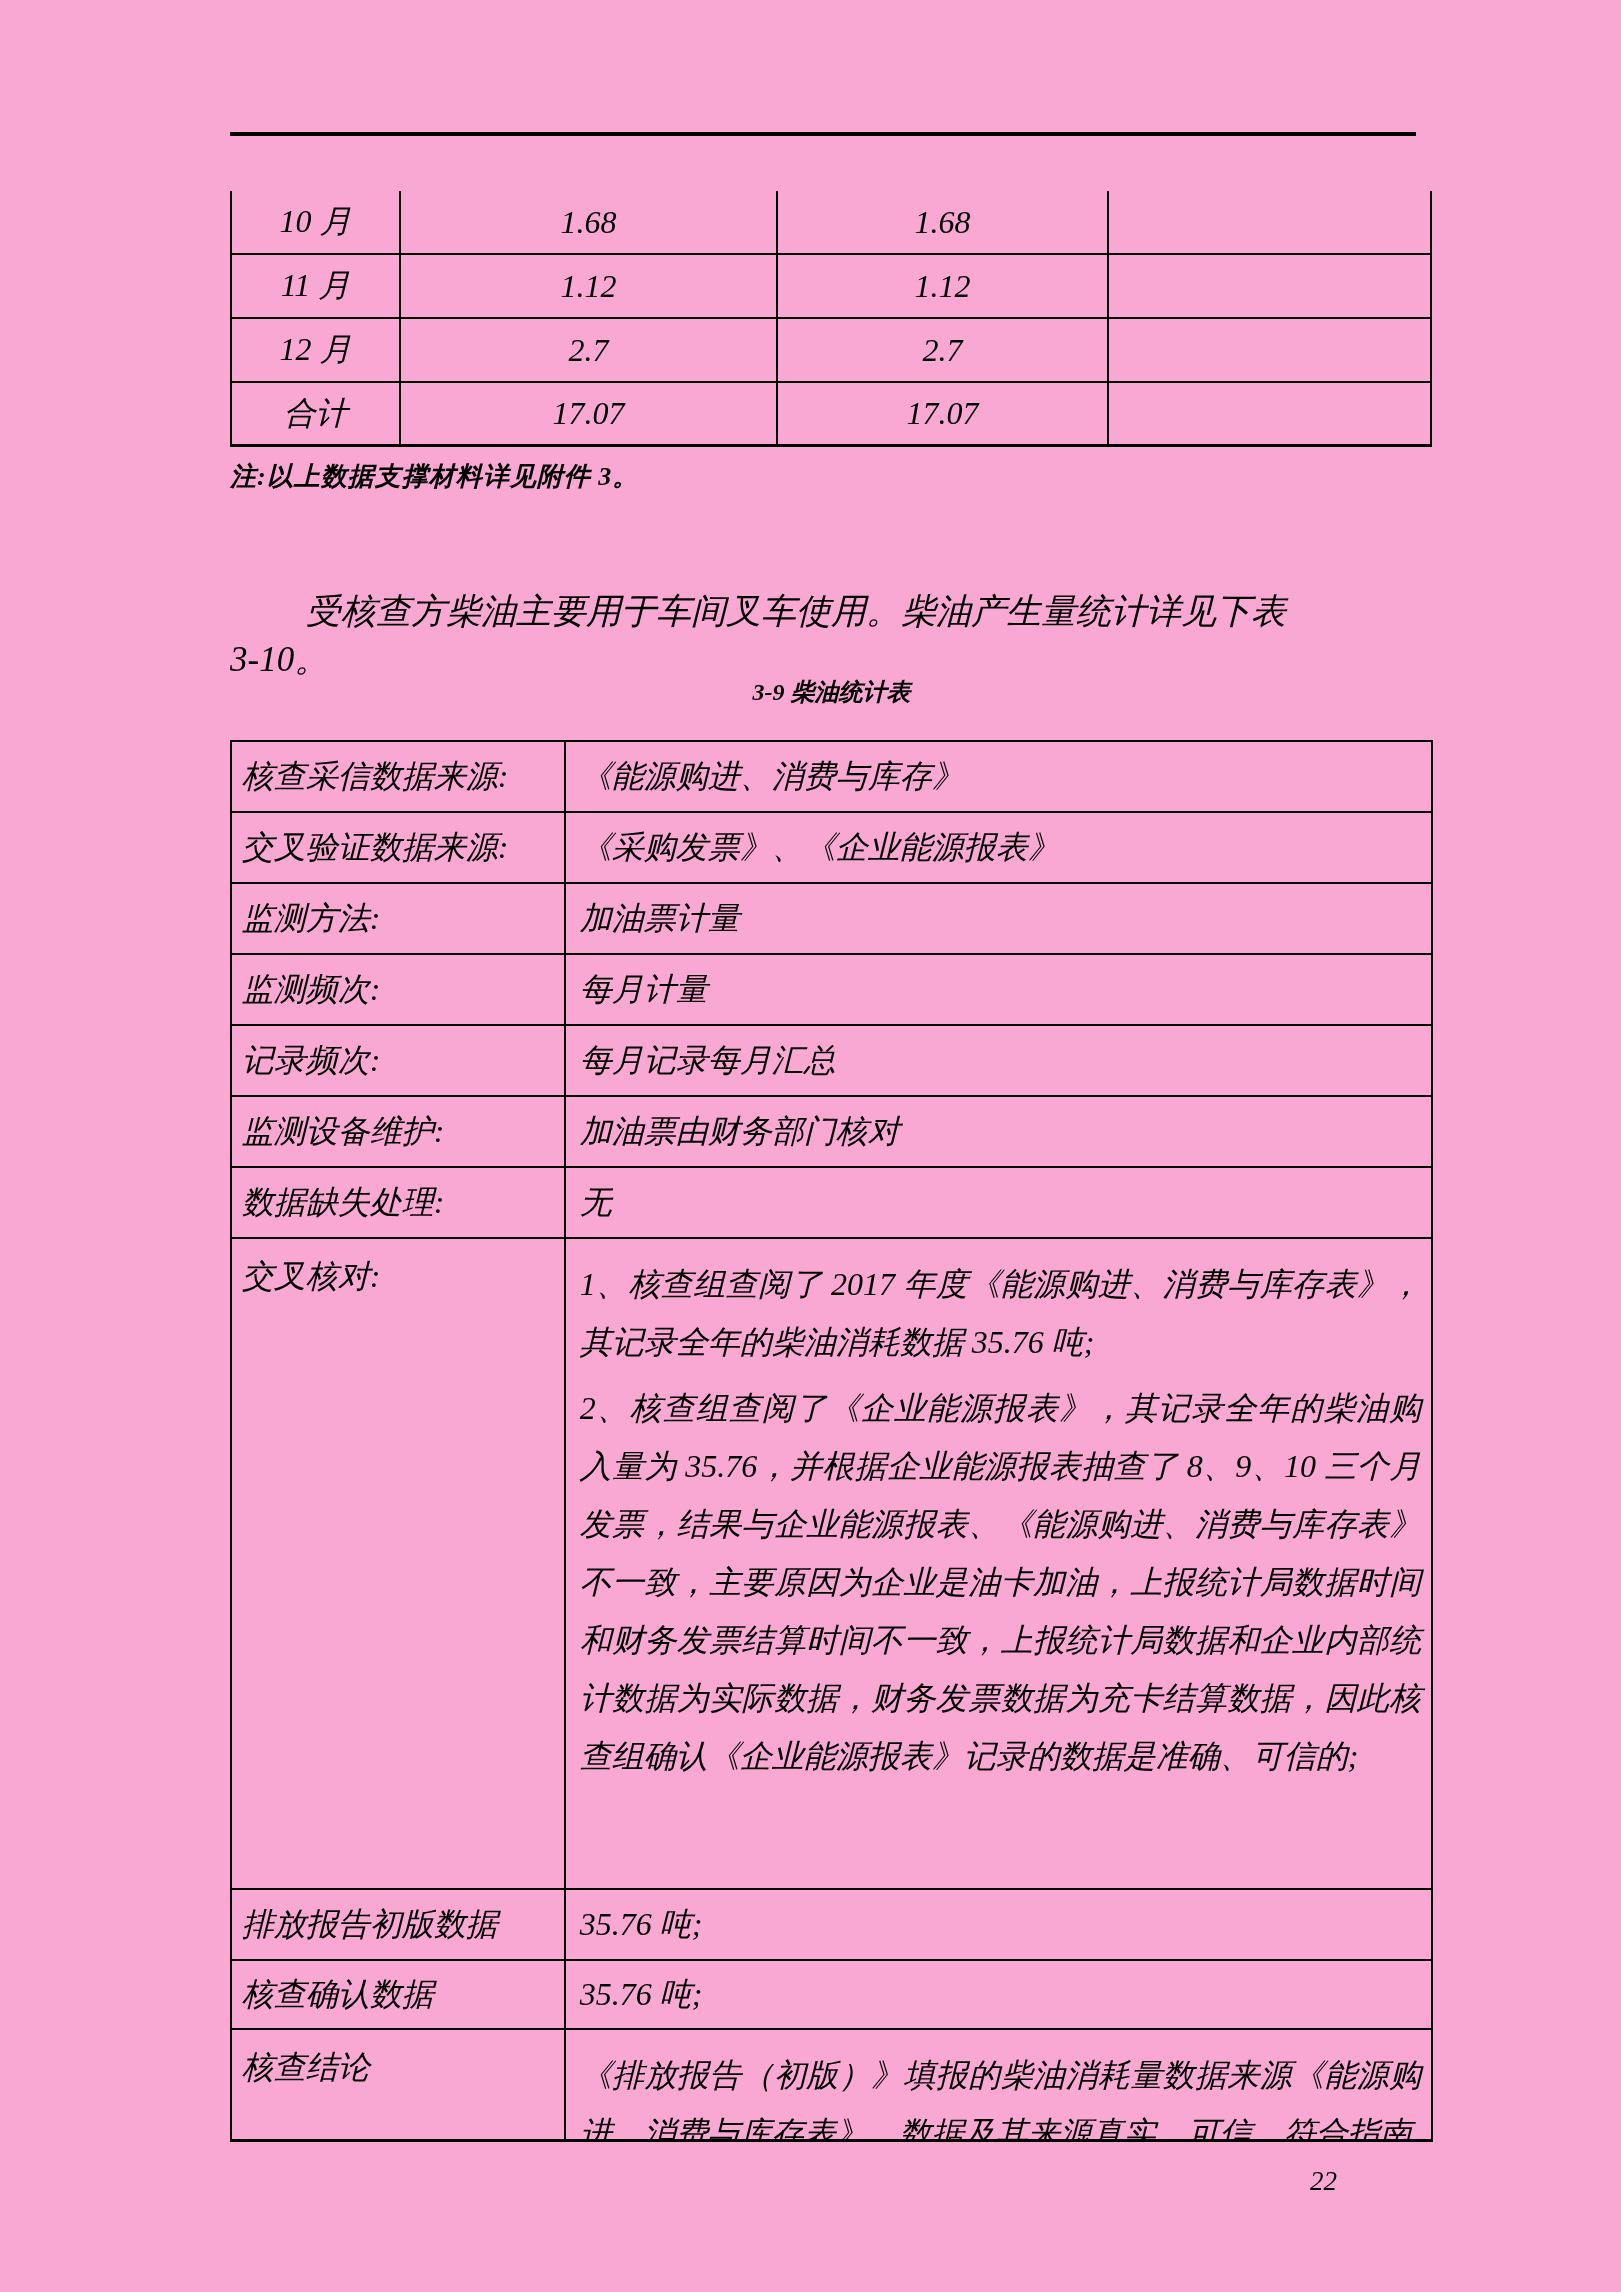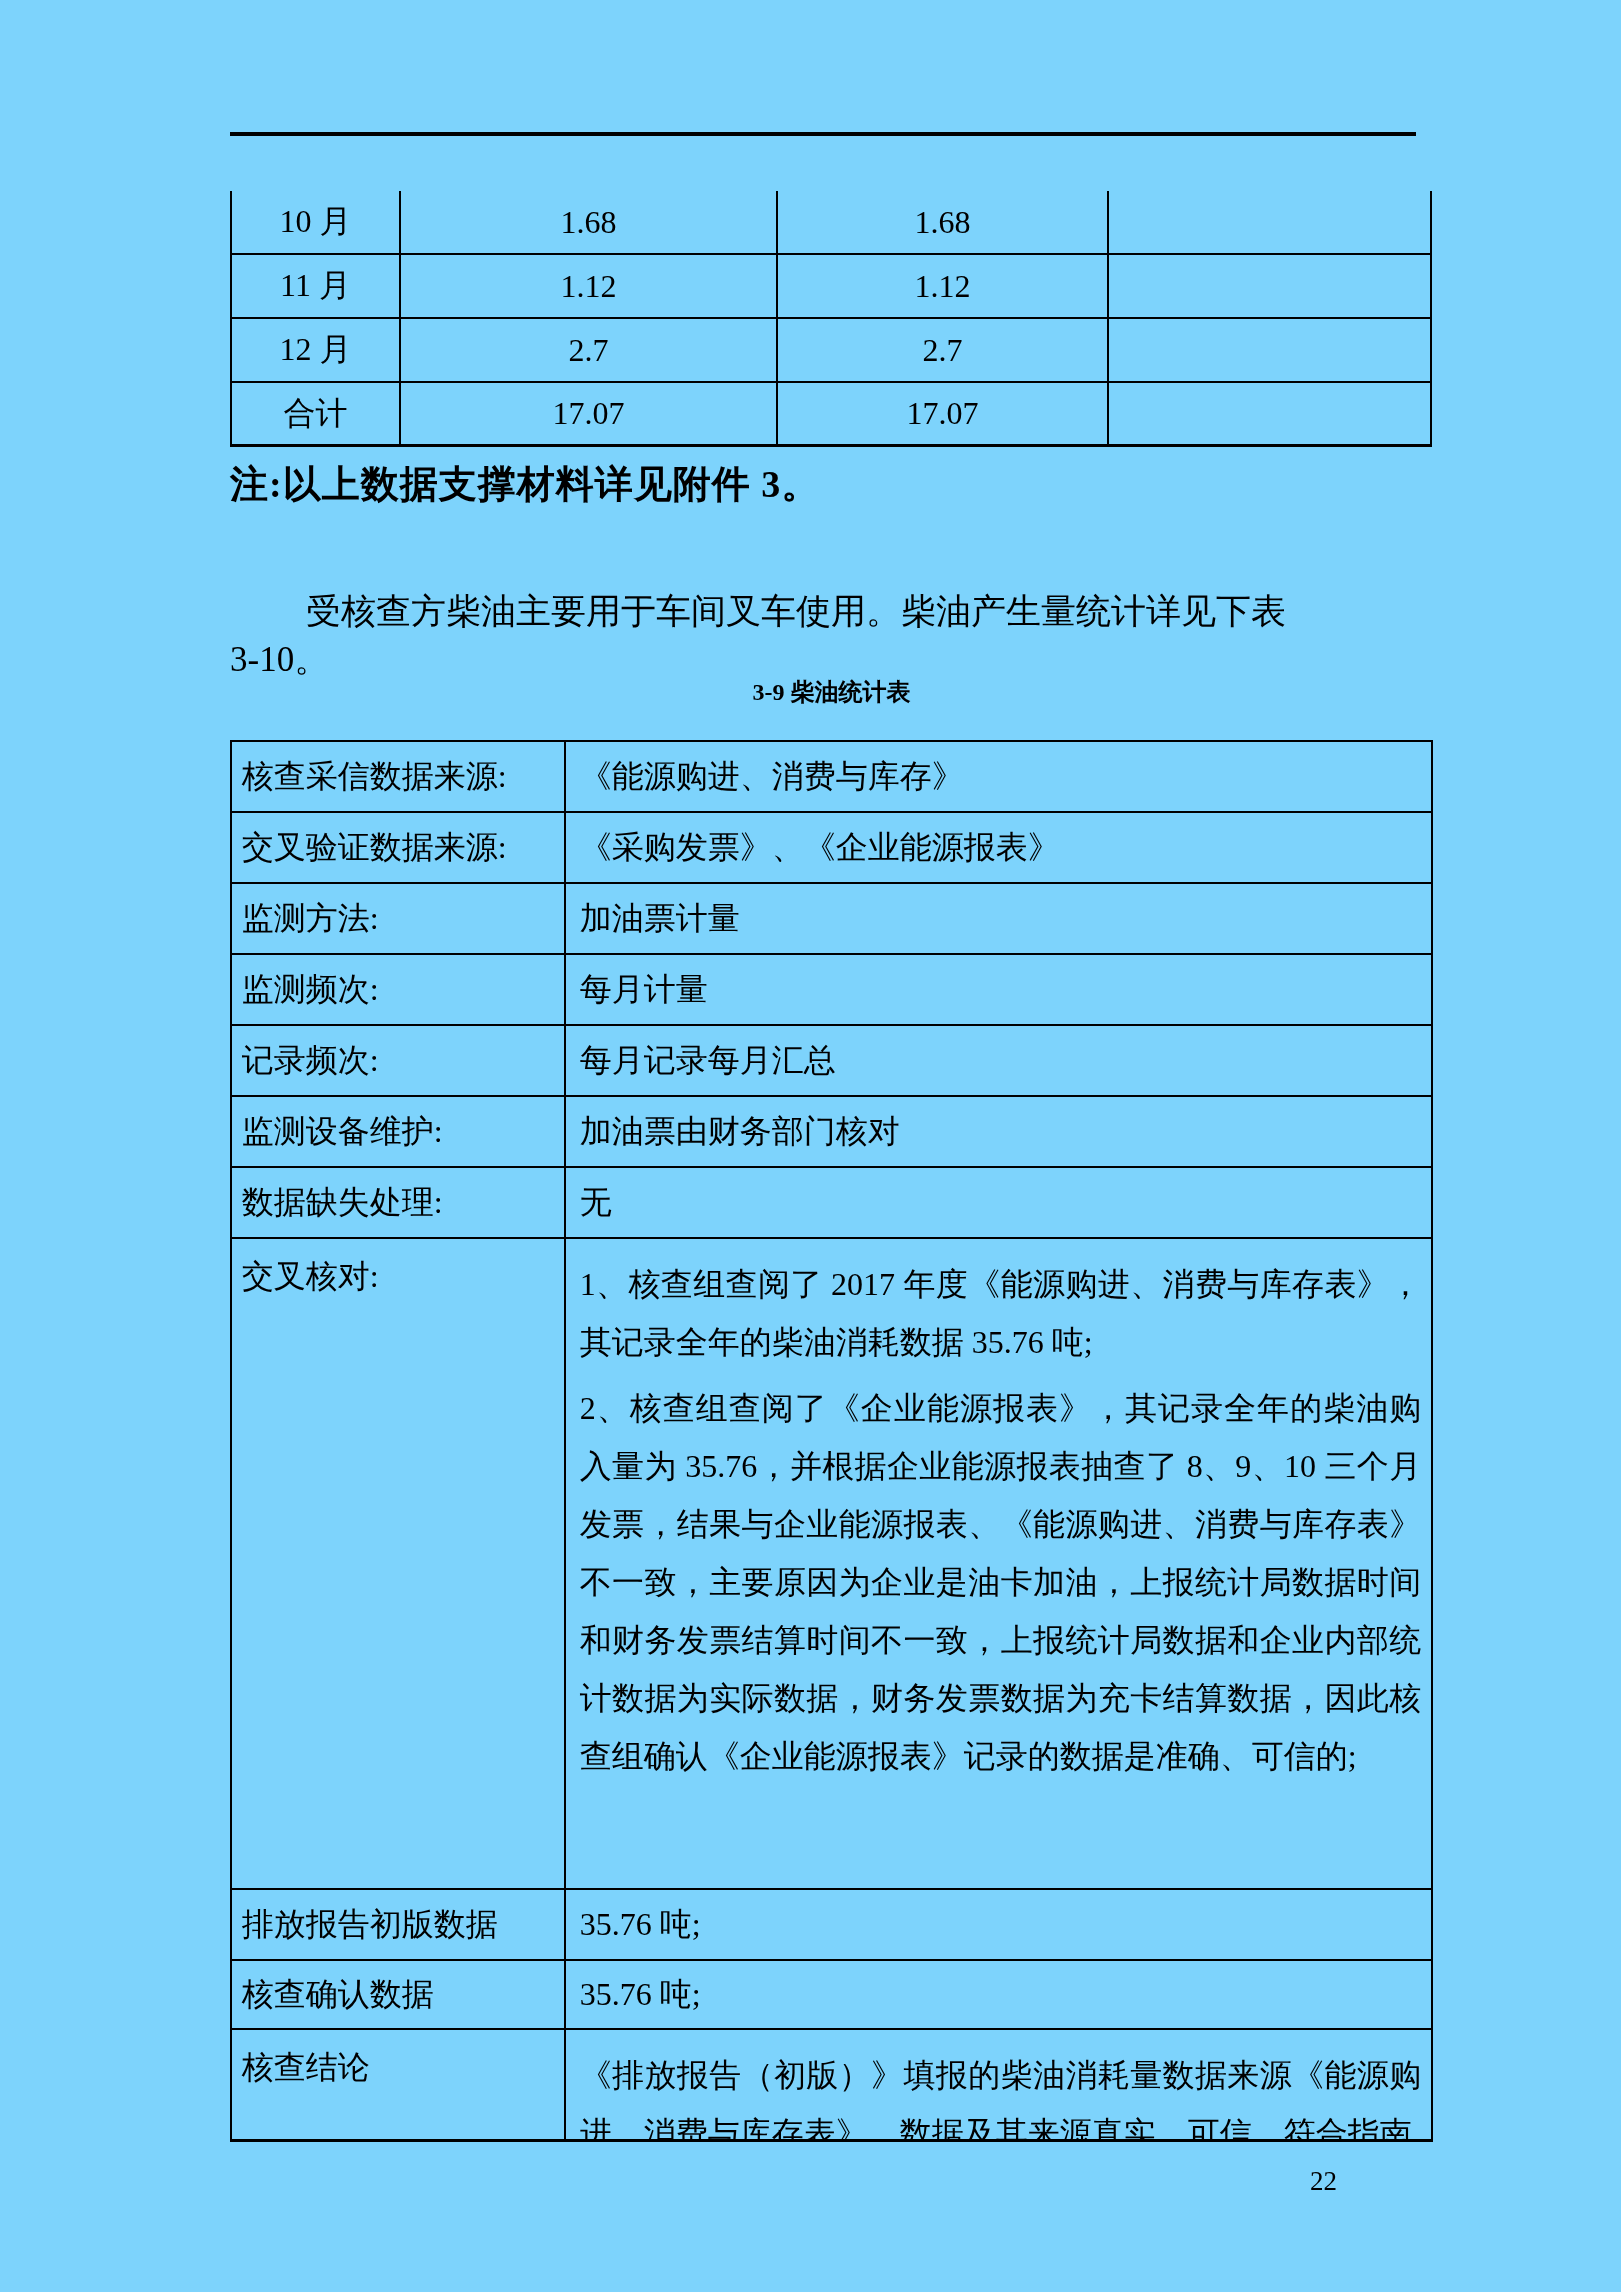--- a/index.html
+++ b/index.html
@@ -2,22 +2,23 @@
 <html><head>
 <meta charset="utf-8">
 <style>
   * { box-sizing: border-box; margin: 0; padding: 0; }
   html, body { background: #ffffff; }
   body { font-family: "Liberation Serif", "DejaVu Serif", serif; color: #000; }
   .page {
     position: relative;
     width: 1621px;
     height: 2293px;
-    background: #7dd3fc;
+    background: #f9a8d4;
     overflow: hidden;
+    font-style: italic;
   }
 
   
   .header-rule {
     position: absolute;
     left: 230px; top: 132px;
     width: 1186px; height: 3.9px;
     background: #000;
   }
 
@@ -35,21 +36,21 @@
     border-bottom: 2.9px solid #000;
     display: flex; align-items: center; justify-content: center;
     font-size: 32px;
   }
   .table1 .cell.first { border-left: 2.9px solid #000; }
   .table1 .cell.lastrow { border-bottom: 3.9px solid #000; }
 
   .note {
     position: absolute;
     left: 230px; top: 459px;
-    font-size: 38px;
+    font-size: 26px;
     font-weight: bold;
     letter-spacing: 1px;
   }
 
   .section-heading {
     position: absolute;
     left: 230px; top: 514px;
     font-size: 39px;
   }
 

